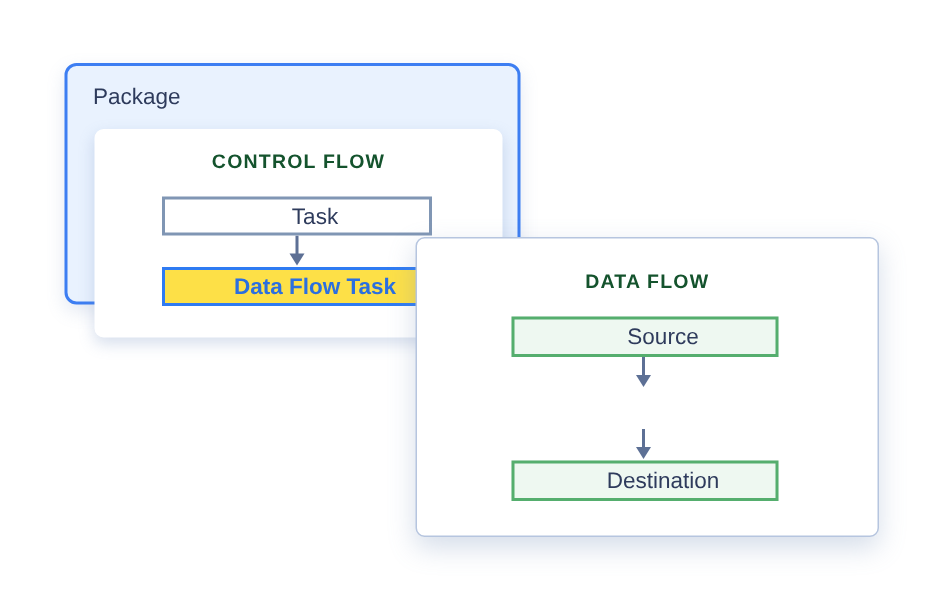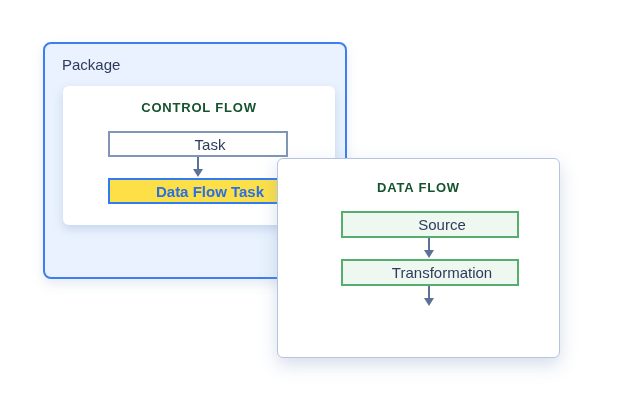--- a/index.html
+++ b/index.html
@@ -15,21 +15,21 @@
     background: #ffffff;
     overflow: hidden;
   }
 
   
   .package {
     position: absolute;
     left: 43px;
     top: 42px;
     width: 304px;
-    height: 237px;
+    height: 161px;
     box-sizing: border-box;
     background: #e9f2fe;
     border: 2px solid #3d7ef2;
     border-radius: 8px;
     box-shadow: 0 5px 12px rgba(110, 140, 190, 0.18);
     z-index: 1;
   }
   .package-label {
     position: absolute;
     left: 17px;
@@ -48,21 +48,21 @@
   .control-flow-card {
     left: 18px;
     top: 42px;
     width: 272px;
     height: 139px;
     box-shadow: 0 4px 10px rgba(110, 140, 190, 0.28);
   }
   .data-flow-card {
     left: 277px;
     top: 158px;
-    width: 283px;
+    width: 309px;
     height: 200px;
     border: 1.5px solid #b6c5df;
     box-shadow: 0 7px 18px rgba(120, 145, 185, 0.30);
     z-index: 3;
   }
   .card-title {
     position: absolute;
     left: 0;
     width: 100%;
     text-align: center;
@@ -157,24 +157,24 @@
 
     <div class="node green-node pos-0">Source</div>
 
     <div class="arrow gap-0">
       <svg width="14" height="21" viewBox="0 0 14 21" aria-hidden="true">
         <line x1="7" y1="0" x2="7" y2="13" stroke="#5d7095" stroke-width="2"></line>
         <polygon points="2,12 12,12 7,20" fill="#5d7095"></polygon>
       </svg>
     </div>
 
-    <div class="node green-node pos-1">Transformation</div>
 
     <div class="arrow gap-1">
       <svg width="14" height="21" viewBox="0 0 14 21" aria-hidden="true">
         <line x1="7" y1="0" x2="7" y2="13" stroke="#5d7095" stroke-width="2"></line>
         <polygon points="2,12 12,12 7,20" fill="#5d7095"></polygon>
       </svg>
     </div>
 
+    <div class="node green-node pos-2">Destination</div>
   </div>
 
 </div>
 
 </body></html>

